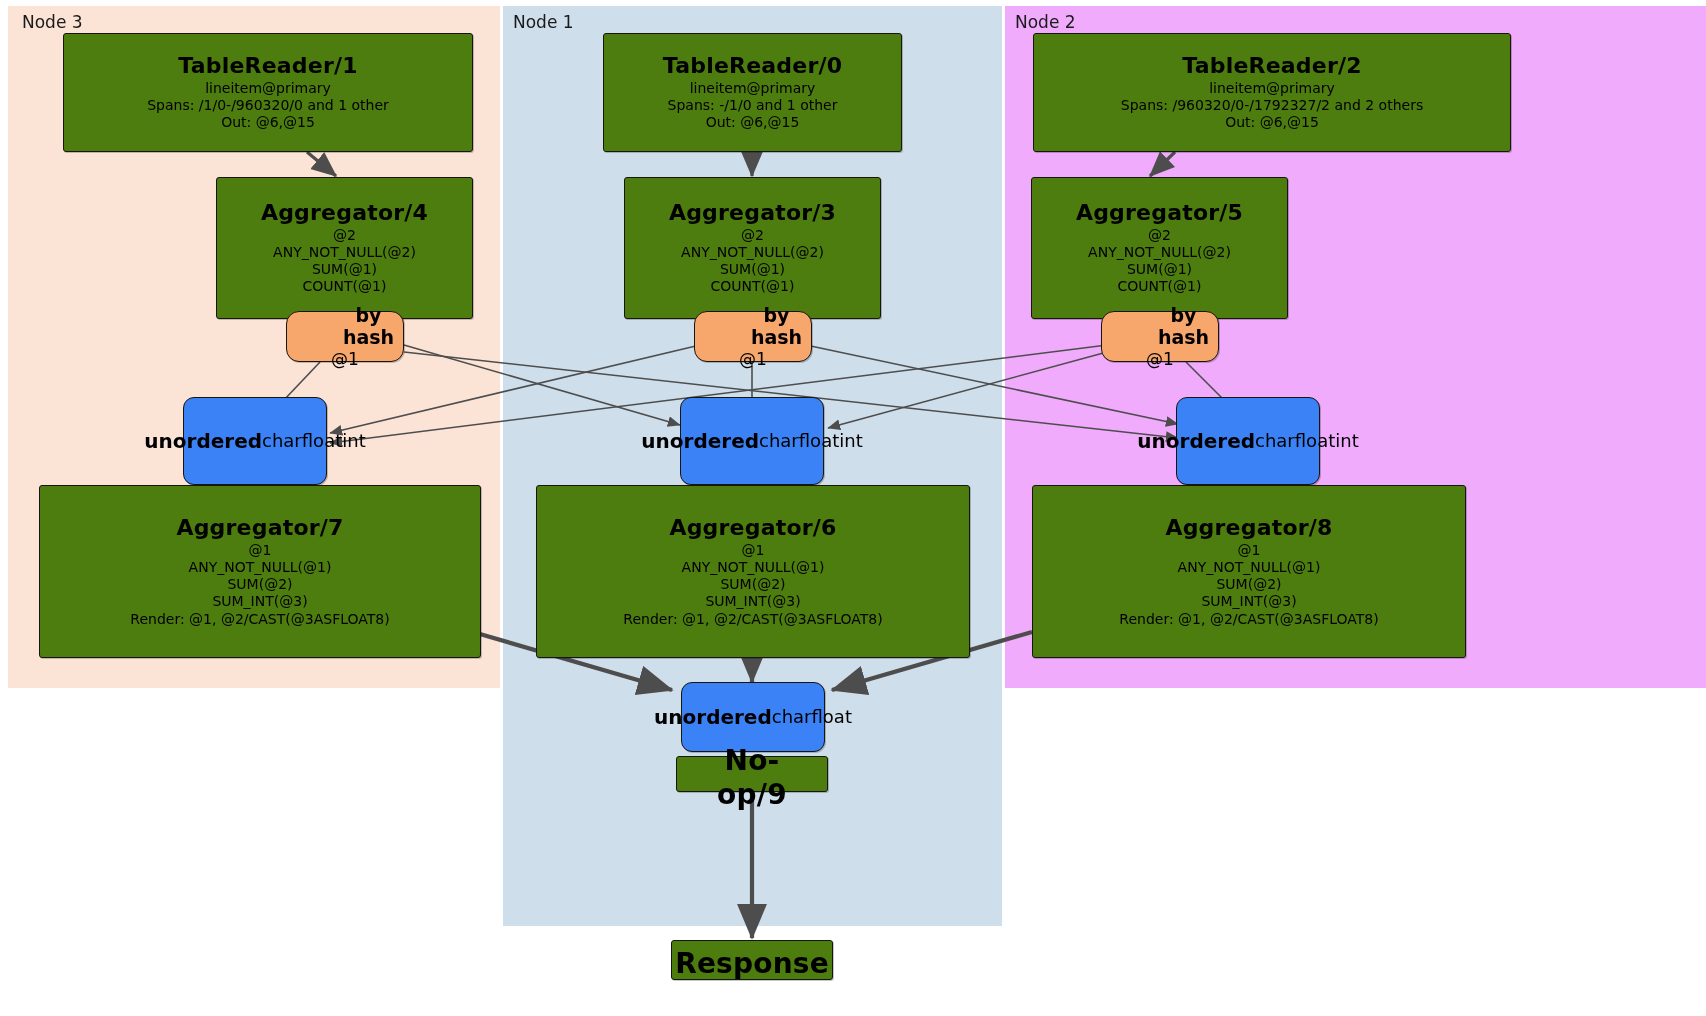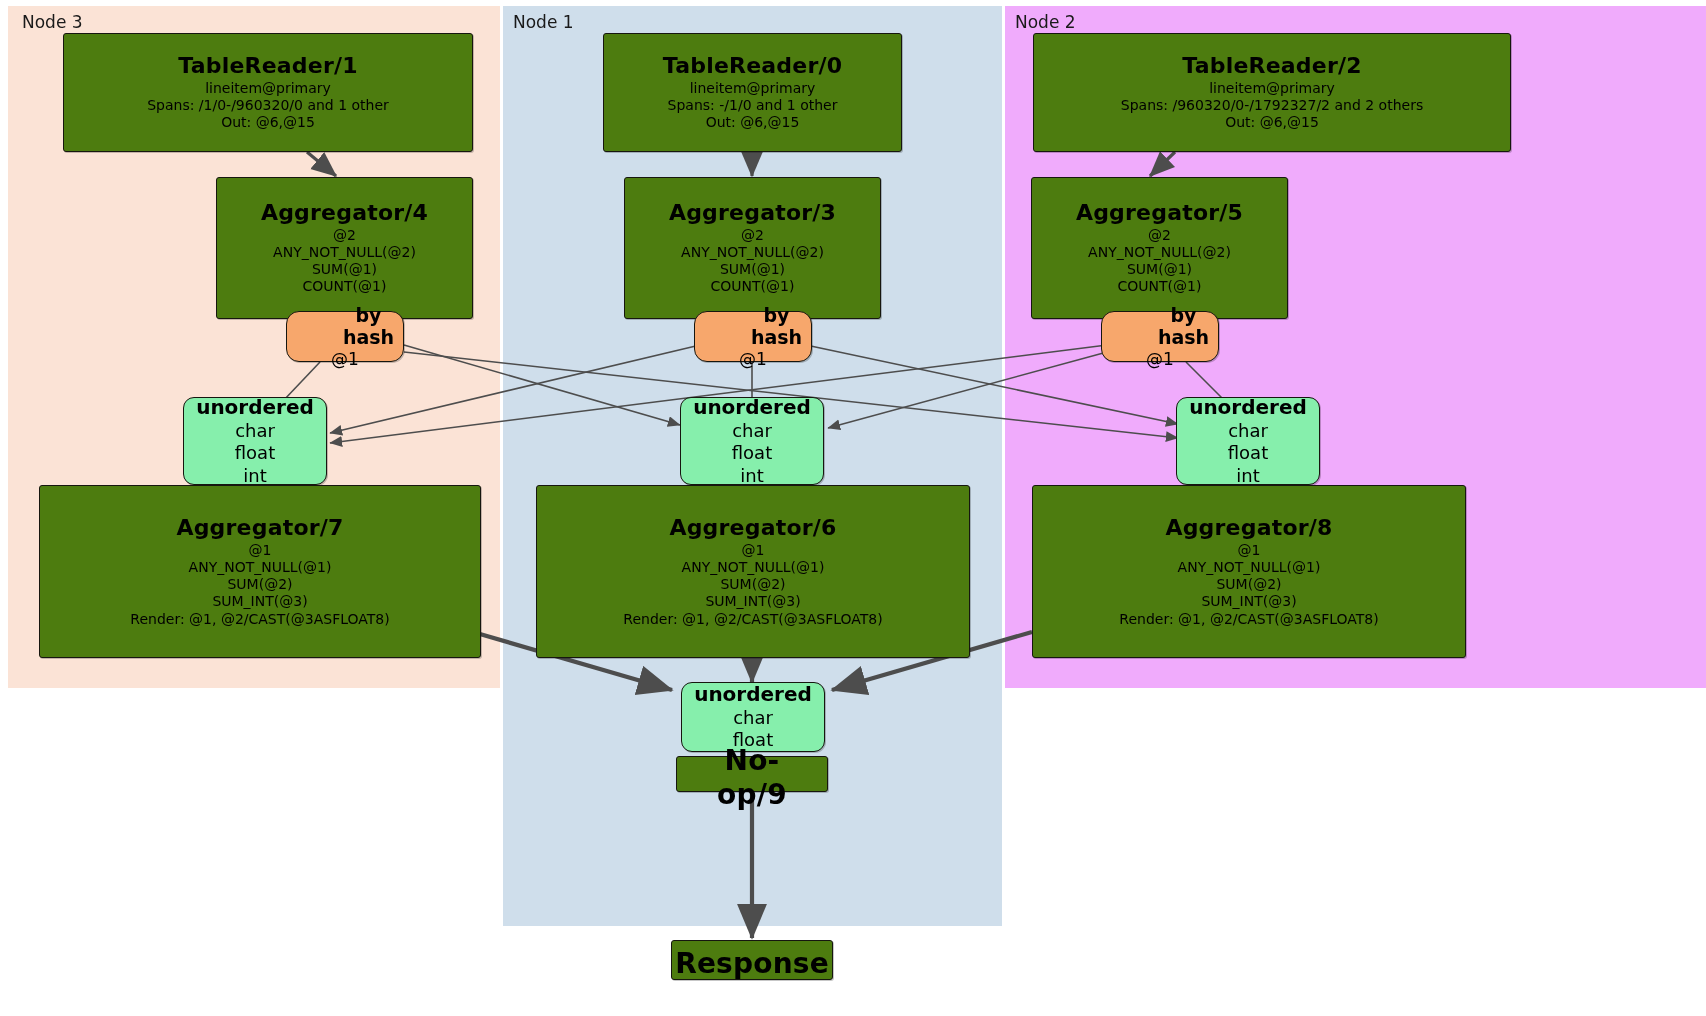--- a/index.html
+++ b/index.html
@@ -40,22 +40,22 @@
     display:flex;flex-direction:column;align-items:center;justify-content:center;
     text-align:center;line-height:1.2;
     box-shadow:1px 1px 0 rgba(0,0,0,.22);
   }
   .router .title{font-weight:bold;font-size:19px;margin-left:47px;}
   .router .ln{font-size:17px;}
 
   .receiver{
     position:absolute;box-sizing:border-box;
     border:1.6px solid #16160f;border-radius:11px;
-    background:#86efac;
-    display:flex;flex-direction:column;align-items:center;justify-content:center;
+    background:#3b82f6;
+    display:flex;flex-direction:row;align-items:center;justify-content:center;
     text-align:center;line-height:1.24;
     box-shadow:1px 1px 0 rgba(0,0,0,.22);
   }
   .receiver .title{font-weight:bold;font-size:20px;}
   .receiver .ln{font-size:18px;}
 
   .box.compact{padding:2px 14px;}
   .box.compact .title{font-size:28px;margin-top:8px;}
 </style>
 </head>

